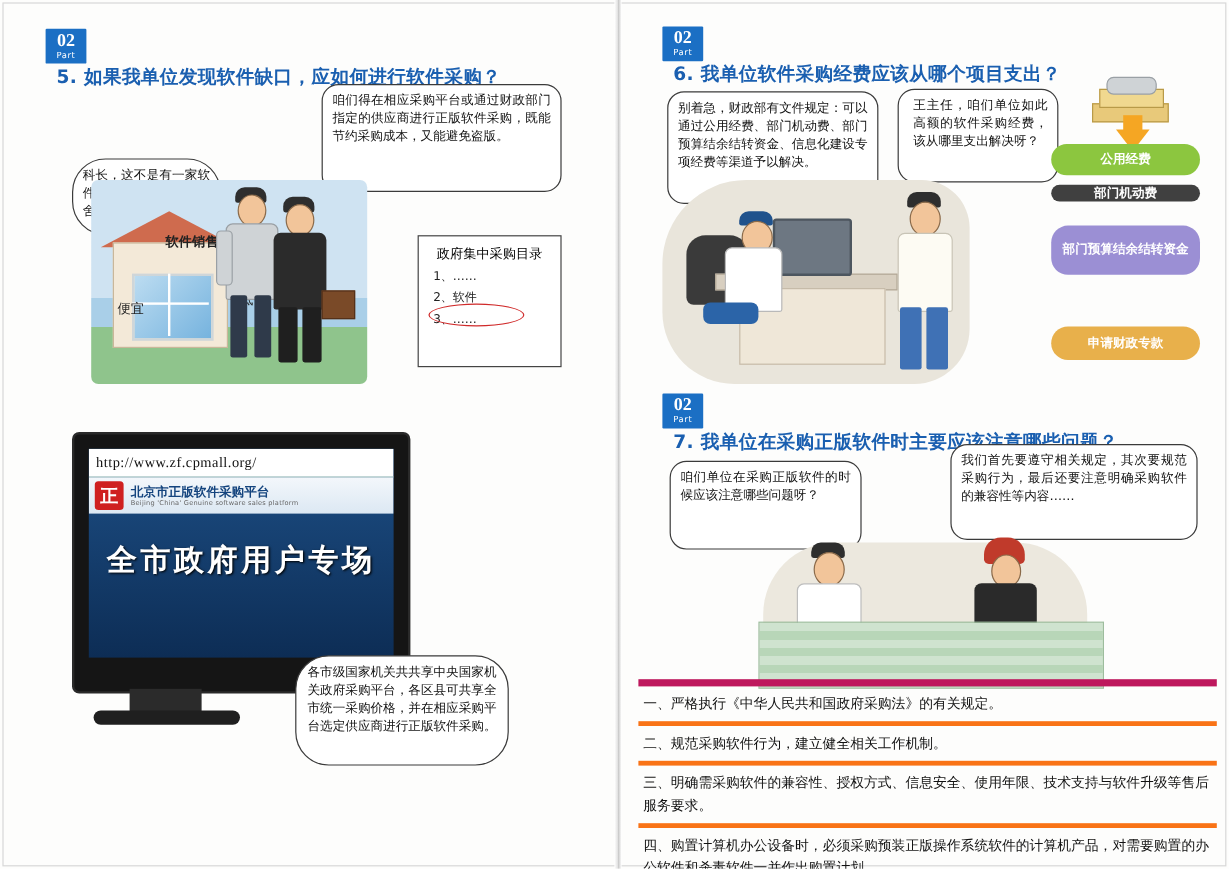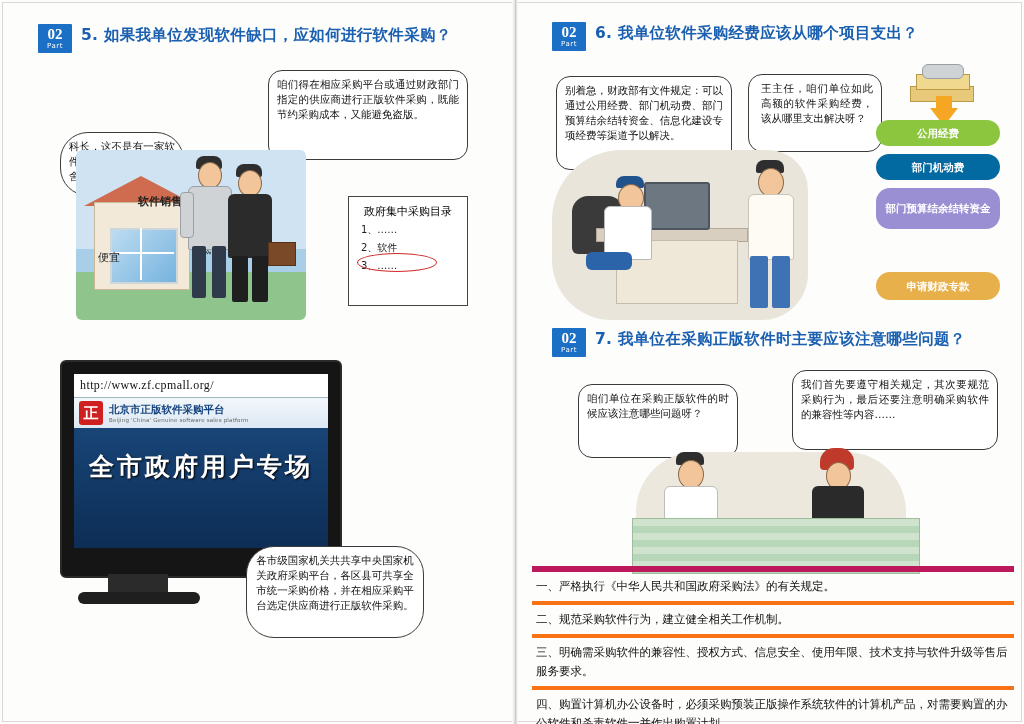--- a/index.html
+++ b/index.html
@@ -31,21 +31,21 @@
     left: 512px;
     top: 0;
     width: 6px;
     height: 724px;
     background: linear-gradient(to right,#ffffff,#e2e2e2 45%,#c9c9c9 55%,#ffffff);
   }
   .col-left { position: absolute; left: 0; top: 0; width: 512px; height: 724px; }
   .col-right { position: absolute; left: 518px; top: 0; width: 506px; height: 724px; }
 
   
-  .qhead { position: absolute; display: flex; align-items: flex-start; }
+  .qhead { position: absolute; display: flex; align-items: flex-start; flex-direction: column; }
   .part-badge {
     width: 34px;
     background: #1b6fc4;
     color: #fff;
     text-align: center;
     padding: 3px 0 2px;
     border-radius: 1px;
     flex: none;
   }
   .part-badge .num {
@@ -361,33 +361,33 @@
 
   <div class="money">
     <div style="position:absolute; left:4px; top:22px; width:62px; height:14px; background:#e8c97a; border:1px solid #b89a48;"></div>
     <div style="position:absolute; left:10px; top:10px; width:52px; height:14px; background:#f0d88f; border:1px solid #b89a48;"></div>
     <div style="position:absolute; left:16px; top:0px; width:40px; height:13px; background:#cfd3d6; border:1px solid #9aa0a5; border-radius:6px;"></div>
   </div>
   <div class="arrow-stem"></div>
   <div class="arrow-down"></div>
 
   <div class="pill" style="top:120px; height:26px; background:#8cc63f;">公用经费</div>
-  <div class="pill" style="top:154px; height:26px; background:#0369a1;">部门机动费</div>
+  <div class="pill" style="top:154px; height:14px; background:#404040;">部门机动费</div>
   <div class="pill" style="top:188px; height:41px; background:#9b8fd4;">部门预算结余结转资金</div>
   <div class="pill" style="top:272px; height:28px; background:#e8b04b;">申请财政专款</div>
 
   <div class="qhead" style="left:552px; top:328px; width:450px;">
     <div class="part-badge">
       <span class="num">02</span>
       <span class="lbl">Part</span>
     </div>
     <div class="qtitle">7. 我单位在采购正版软件时主要应该注意哪些问题？</div>
   </div>
 
-  <div class="bubble" style="left:558px; top:384px; width:160px; height:74px;margin-left:20px;">咱们单位在采购正版软件的时候应该注意哪些问题呀？</div>
+  <div class="bubble" style="left:558px; top:384px; width:160px; height:74px;">咱们单位在采购正版软件的时候应该注意哪些问题呀？</div>
   <div class="bubble" style="left:792px; top:370px; width:206px; height:80px;">我们首先要遵守相关规定，其次要规范采购行为，最后还要注意明确采购软件的兼容性等内容……</div>
 
   <div class="scene3"></div>
   <div class="man">
     <div class="hair" style="position:absolute; left:676px; top:452px; width:28px; height:13px;"></div>
     <div class="head" style="position:absolute; left:678px; top:460px; width:24px; height:27px;"></div>
     <div class="body" style="position:absolute; left:664px; top:486px; width:52px; height:46px; background:#ffffff; border:1px solid #bdbdbd;"></div>
   </div>
   <div class="man">
     <div class="hair" style="position:absolute; left:820px; top:448px; width:34px; height:22px; background:#c03a2b; border-radius:14px 14px 4px 4px;"></div>

